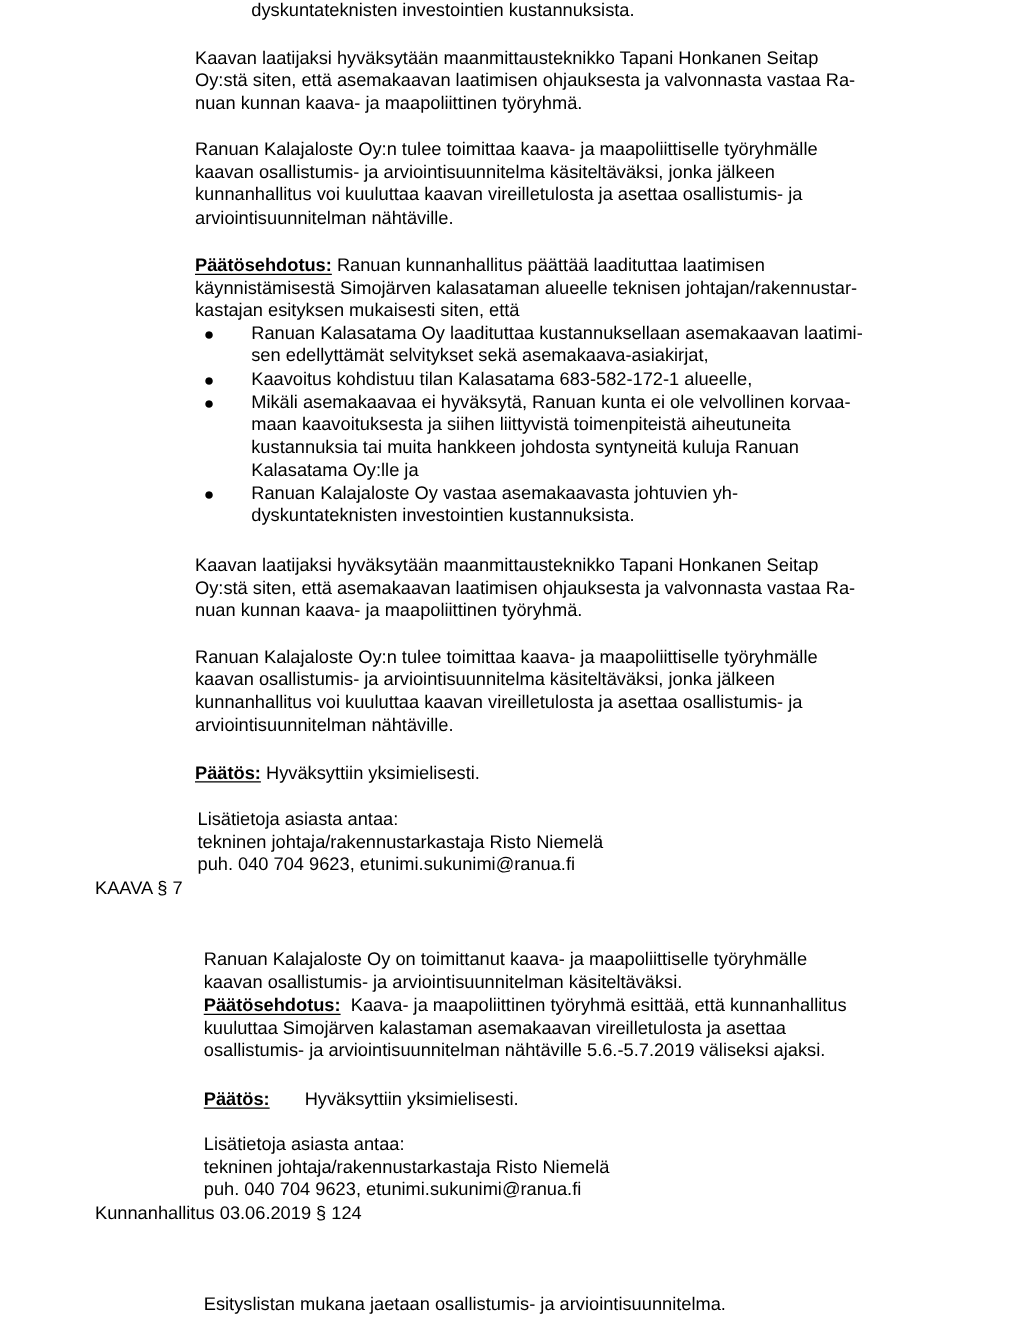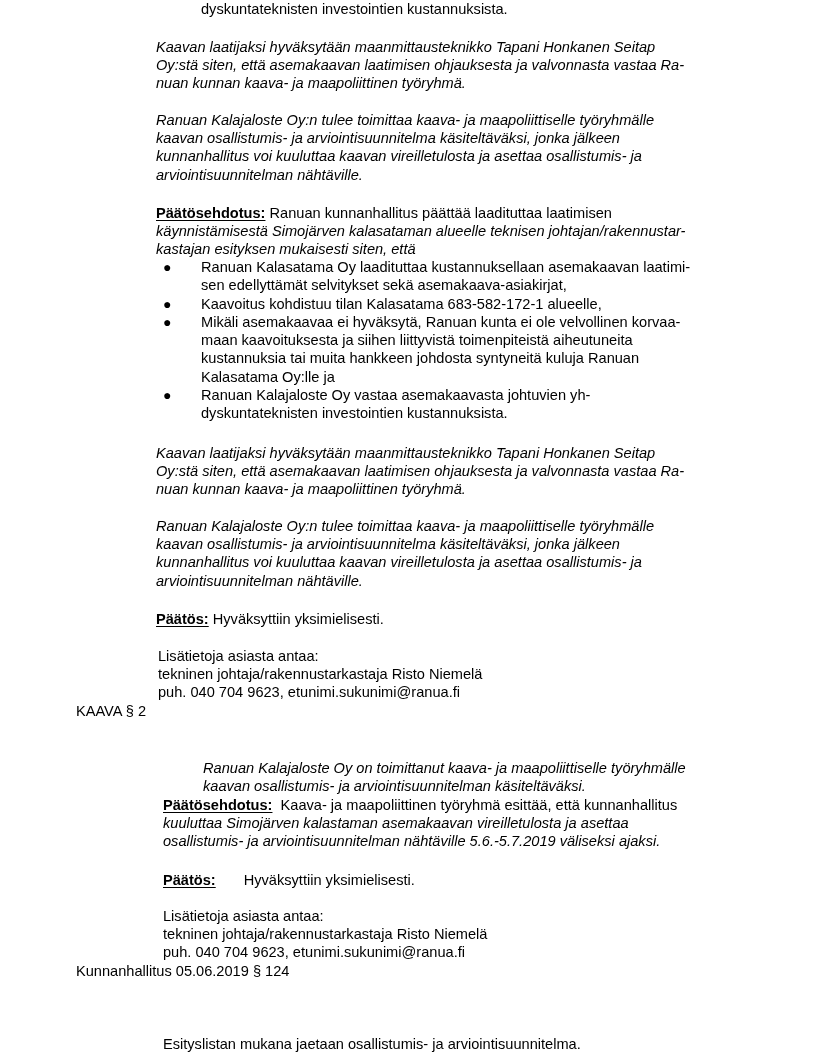--- a/index.html
+++ b/index.html
@@ -18,21 +18,20 @@
     }
     .line {
       position: absolute;
       white-space: nowrap;
       line-height: 18px;
     }
     .para {
       position: absolute;
       line-height: 18.2px;
       white-space: pre-line;
-      font-style: italic;
     }
     .label {
       font-weight: bold;
       text-decoration: underline;
       text-underline-offset: 2px;
     }
     .bullet-row {
       position: absolute;
       left: 0;
       width: 816px;
@@ -104,34 +103,34 @@
 arviointisuunnitelman nähtäville.</div>
 
 <div class="line" style="left:156px; top:610px;">
   <span class="label">Päätös:</span><span> Hyväksyttiin yksimielisesti.</span>
 </div>
 
 <div class="line" style="left:158px; top:647px;">Lisätietoja asiasta antaa:</div>
 <div class="line" style="left:158px; top:665px;">tekninen johtaja/rakennustarkastaja Risto Niemelä</div>
 <div class="line" style="left:158px; top:683px;">puh. 040 704 9623, etunimi.sukunimi@ranua.fi</div>
 
-<div class="line" style="left:76px; top:702px;">KAAVA § 2</div>
+<div class="line" style="left:76px; top:702px;">KAAVA § 7</div>
 
-<div class="para" style="left:163px; top:759px;margin-left:40px;">Ranuan Kalajaloste Oy on toimittanut kaava- ja maapoliittiselle työryhmälle
+<div class="para" style="left:163px; top:759px;">Ranuan Kalajaloste Oy on toimittanut kaava- ja maapoliittiselle työryhmälle
 kaavan osallistumis- ja arviointisuunnitelman käsiteltäväksi.</div>
 
 <div class="line" style="left:163px; top:796px;">
   <span class="label">Päätösehdotus:</span><span style="white-space:pre;">  Kaava- ja maapoliittinen työryhmä esittää, että kunnanhallitus</span>
 </div>
 <div class="para" style="left:163px; top:814px;">kuuluttaa Simojärven kalastaman asemakaavan vireilletulosta ja asettaa
 osallistumis- ja arviointisuunnitelman nähtäville 5.6.-5.7.2019 väliseksi ajaksi.</div>
 
 <div class="line" style="left:163px; top:871px;">
   <span class="label">Päätös:</span><span style="display:inline-block; margin-left:28px;">Hyväksyttiin yksimielisesti.</span>
 </div>
 
 <div class="line" style="left:163px; top:907px;">Lisätietoja asiasta antaa:</div>
 <div class="line" style="left:163px; top:925px;">tekninen johtaja/rakennustarkastaja Risto Niemelä</div>
 <div class="line" style="left:163px; top:943px;">puh. 040 704 9623, etunimi.sukunimi@ranua.fi</div>
 
-<div class="line" style="left:76px; top:962px;">Kunnanhallitus 05.06.2019 § 124</div>
+<div class="line" style="left:76px; top:962px;">Kunnanhallitus 03.06.2019 § 124</div>
 
 <div class="line" style="left:163px; top:1035px;">Esityslistan mukana jaetaan osallistumis- ja arviointisuunnitelma.</div>
 
 </body></html>

